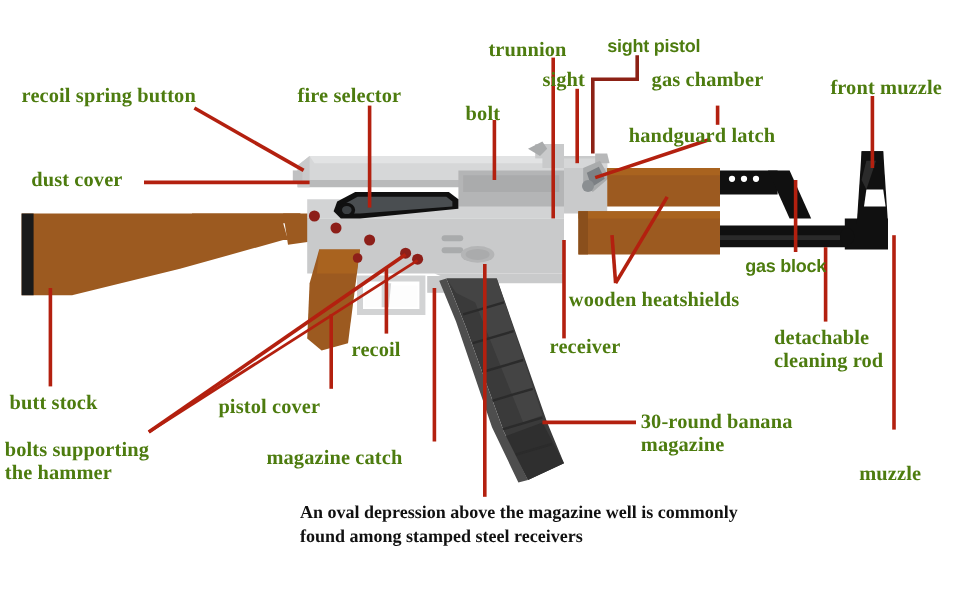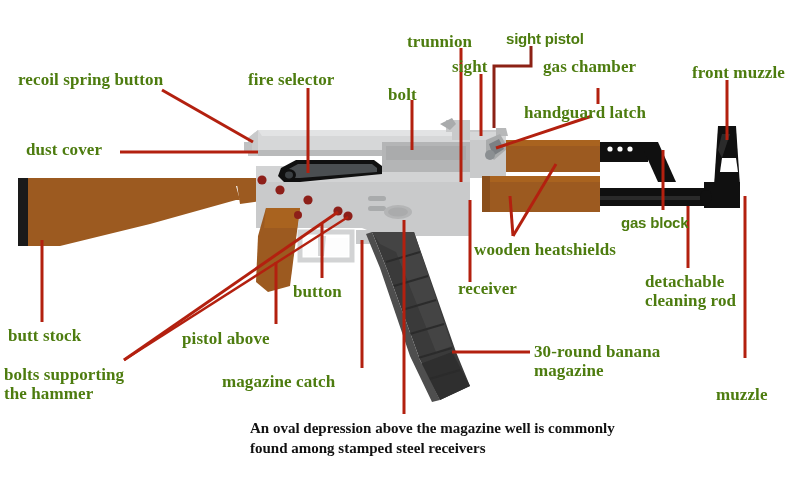--- a/index.html
+++ b/index.html
@@ -250,22 +250,22 @@
     <div class="lbl" style="left:692px;top:63px;font-size:17px;">front muzzle</div>
     <div class="lbl" style="left:524px;top:103px;font-size:17px;">handguard latch</div>
     <div class="lbl sans" style="left:621px;top:215px;font-size:15px;">gas block</div>
     <div class="lbl" style="left:474px;top:240px;font-size:17px;">wooden heatshields</div>
     <div class="lbl" style="left:645px;top:272px;font-size:17px;">detachable
 cleaning rod</div>
     <div class="lbl" style="left:716px;top:363px;font-size:17px;margin-top:22px;">muzzle</div>
     <div class="lbl" style="left:458px;top:279px;font-size:17px;">receiver</div>
     <div class="lbl" style="left:534px;top:342px;font-size:17px;">30-round banana
 magazine</div>
-    <div class="lbl" style="left:293px;top:282px;font-size:17px;">button</div>
-    <div class="lbl" style="left:182px;top:329px;font-size:17px;">pistol above</div>
+    <div class="lbl" style="left:293px;top:282px;font-size:17px;">recoil</div>
+    <div class="lbl" style="left:182px;top:329px;font-size:17px;">pistol cover</div>
     <div class="lbl" style="left:222px;top:372px;font-size:17px;">magazine catch</div>
     <div class="lbl" style="left:8px;top:326px;font-size:17px;">butt stock</div>
     <div class="lbl" style="left:4px;top:365px;font-size:17px;">bolts supporting
 the hammer</div>
 
     <div class="caption" style="left:250px;top:419px;font-size:15px;">An oval depression above the magazine well is commonly
 found among stamped steel receivers</div>
   </div>
 </div>
 

